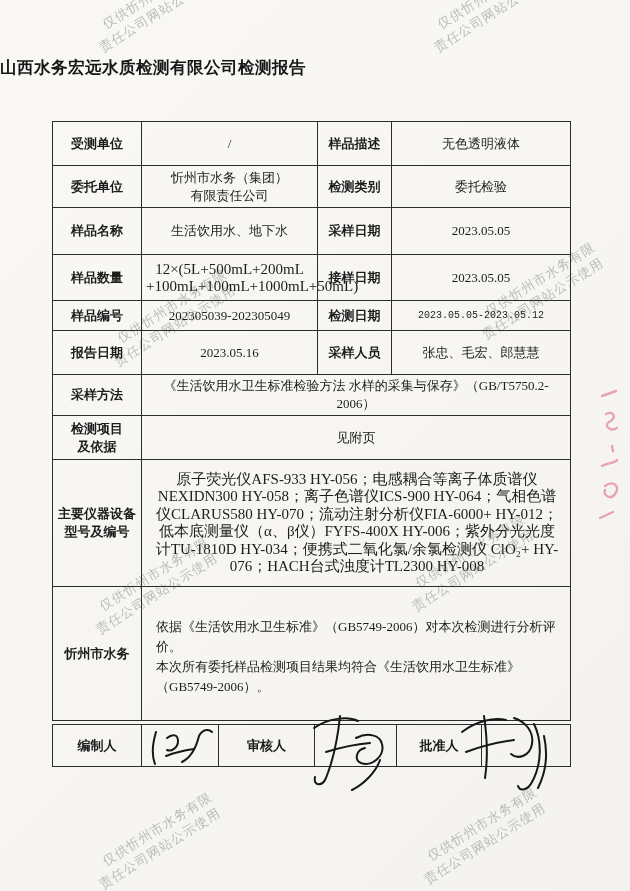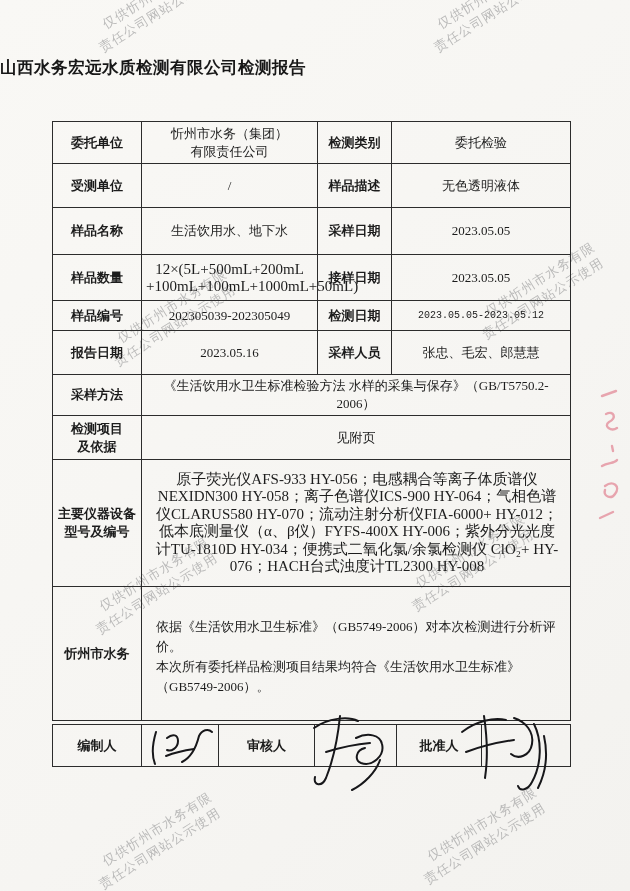--- a/index.html
+++ b/index.html
@@ -128,32 +128,32 @@
   <div class="title">山西水务宏远水质检测有限公司检测报告</div>
 
   <table class="rpt">
     <colgroup>
         <col style="width:89px">
         <col style="width:176px">
         <col style="width:74px">
         <col style="width:179px">
       </colgroup>
     <tbody>
-        <tr style="height:42px">
+        <tr style="height:44px">
+      <th>受测单位</th>
+      <td class="val">/</td>
+      <th>样品描述</th>
+      <td class="val">无色透明液体</td>
+    </tr>
+    <tr style="height:42px">
       <th>委托单位</th>
       <td class="val">忻州市水务（集团）
 有限责任公司</td>
       <th>检测类别</th>
       <td class="val">委托检验</td>
-    </tr>
-    <tr style="height:44px">
-      <th>受测单位</th>
-      <td class="val">/</td>
-      <th>样品描述</th>
-      <td class="val">无色透明液体</td>
     </tr>
     <tr style="height:47px">
       <th>样品名称</th>
       <td class="val">生活饮用水、地下水</td>
       <th>采样日期</th>
       <td class="val">2023.05.05</td>
     </tr>
     <tr style="height:46px">
       <th>样品数量</th>
       <td class="val" style="font-size:15px;line-height:16.5px;">12×(5L+500mL+200mL

